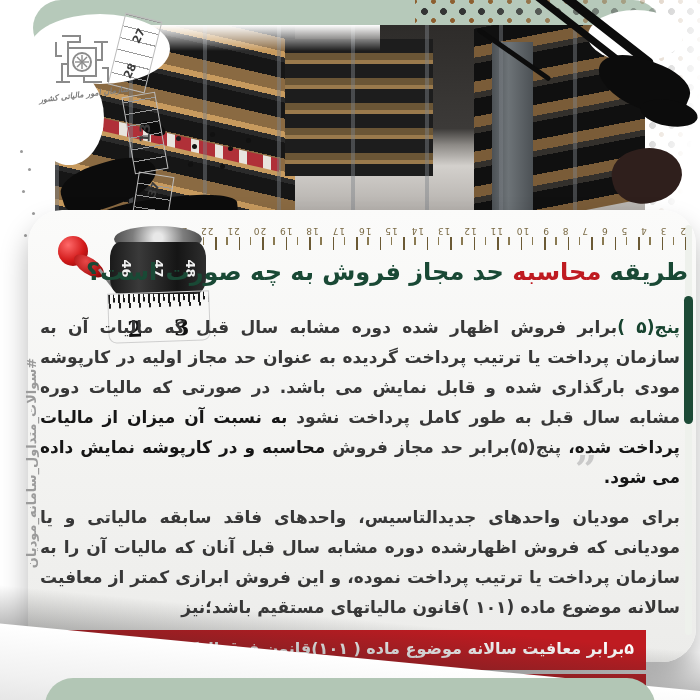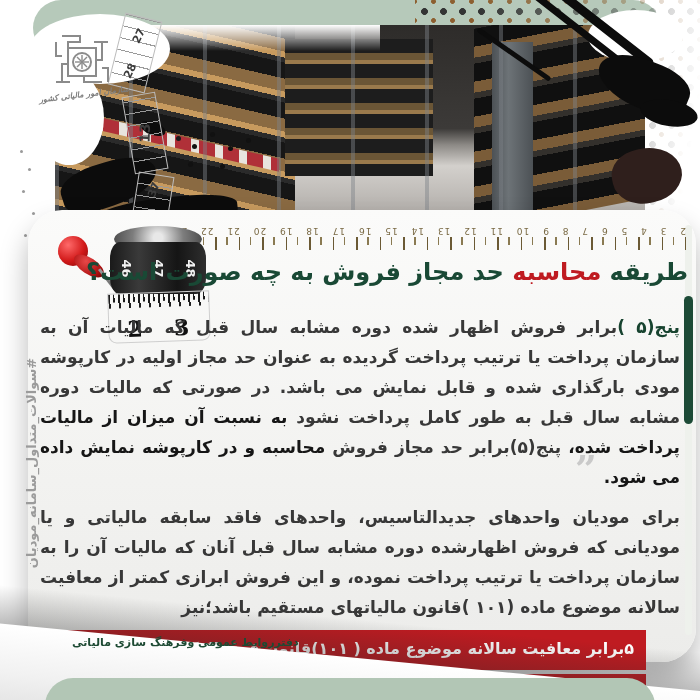--- a/index.html
+++ b/index.html
@@ -239,15 +239,14 @@
     </div>
   </div>
   <div class="quote-open z8">”</div>
 
   <div class="hashtag">#سوالات_متداول_سامانه_مودیان</div>
 
   <div class="curl-shadow"></div>
   <div class="curl-face"></div>
 
   <div class="bottom-band zb"></div>
-  <div class="footer">دفترروابط عمومی وفرهنگ سازی مالیاتی</div>
 
 </div>
 
 </body></html>

